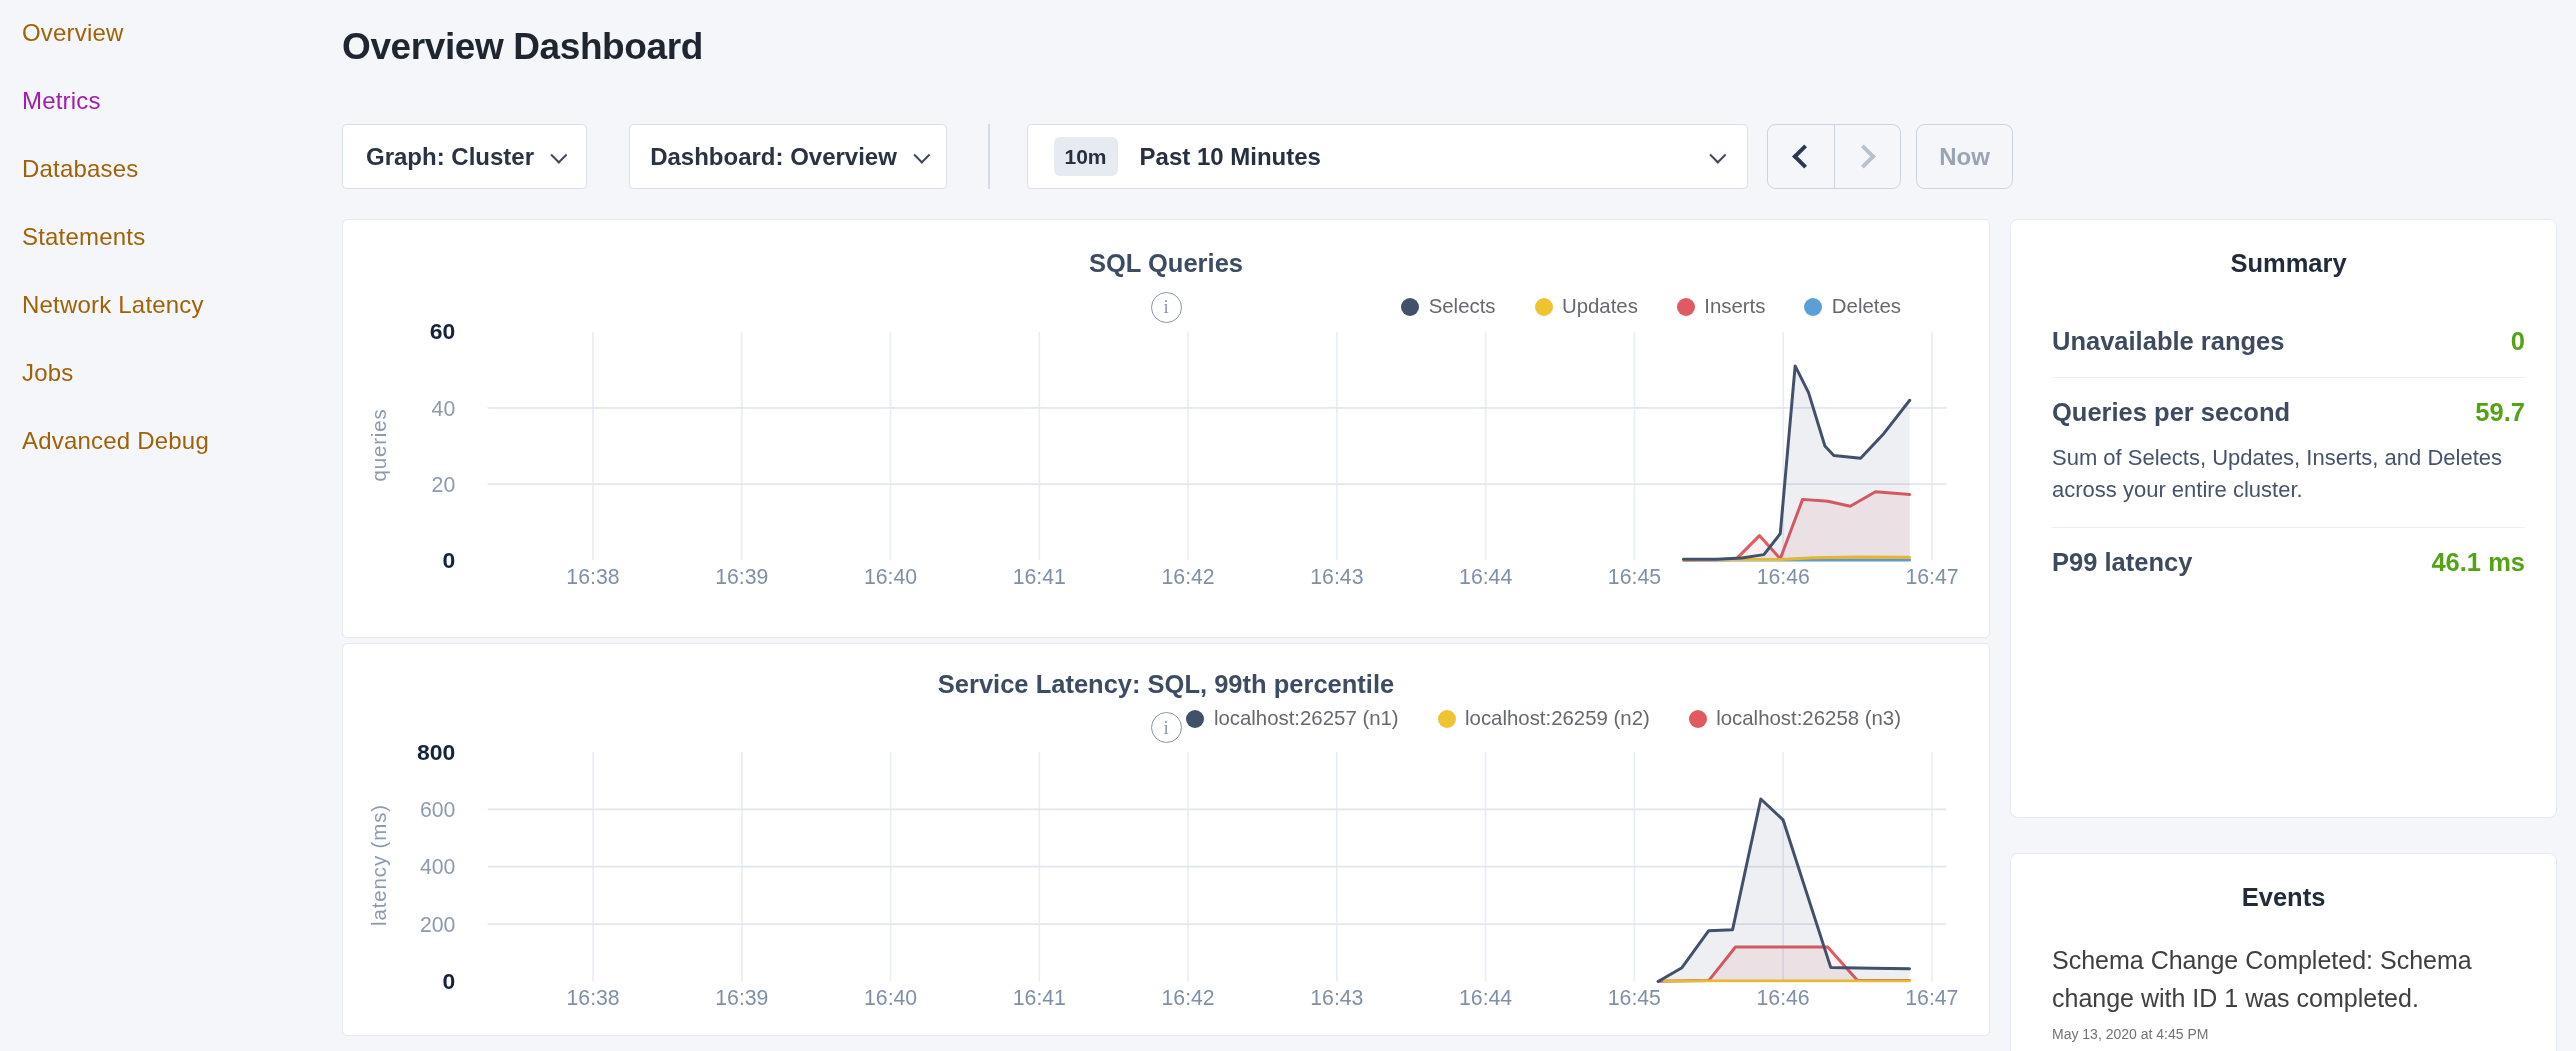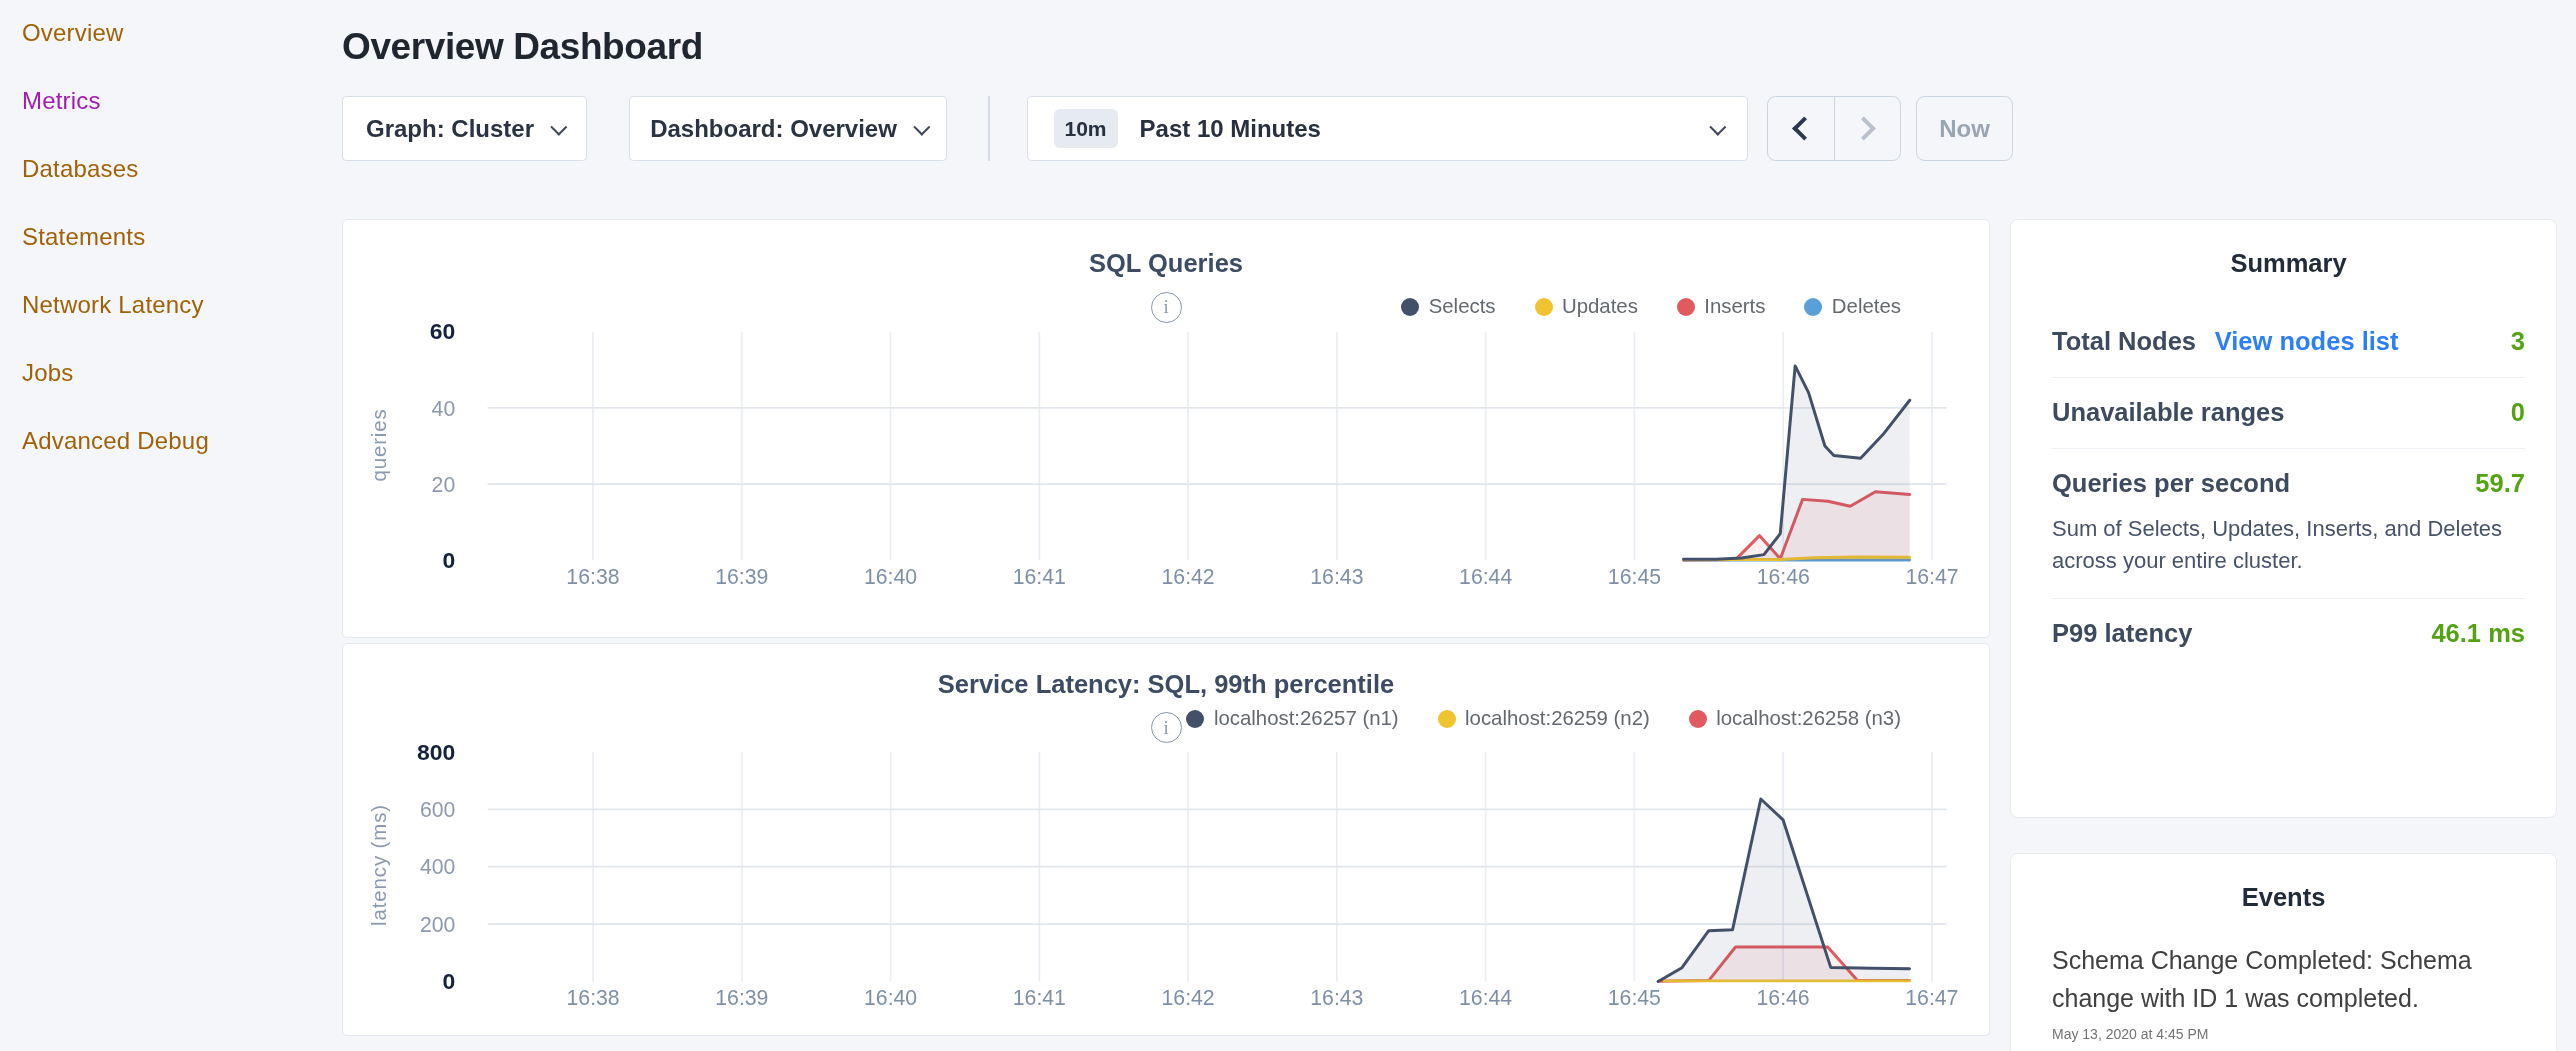--- a/index.html
+++ b/index.html
@@ -17,21 +17,21 @@
     font-size:24px; line-height:24px; margin-bottom:44px;
     color:#a16207; font-weight:400; cursor:pointer; letter-spacing:0.2px;
   }
   .nav-item.active { color:#a21caf; font-weight:400; }
 
   
   .main { position:absolute; left:342px; top:0; width:1648px; height:100%; }
   .page-title { position:absolute; left:0; top:25.5px; font-size:37px; font-weight:700; color:#1f2630; letter-spacing:-0.4px; }
 
   
-  .toolbar { position:absolute; left:0; top:96px; width:100%; height:62px; }
+  .toolbar { position:absolute; left:0; top:124px; width:100%; height:62px; }
   .dd {
     position:absolute; top:0; height:65px; background:#ffffff;
     border:0.9px solid #d9dfe8; border-radius:4.3px;
     display:flex; align-items:center; justify-content:center; gap:17px;
     font-size:24px; font-weight:700; color:#2a3342; cursor:pointer;
   }
   .dd-graph { left:0; width:245px; }
   .dd-dashboard { left:287px; width:318px; }
   .caret {
     width:12px; height:12px; border-right:2.6px solid #3c4859; border-bottom:2.6px solid #3c4859;
@@ -277,27 +277,20 @@
         </span>
       </div>
     <div class="ylab">latency (ms)</div>
   </section>
 </main>
 
 <aside class="right-panel">
   <div class="panel-card summary-card">
     <div class="panel-title">Summary</div>
 
-    <div class="sum-row">
-      <div class="sum-head">
-        <span class="sum-label">Total Nodes</span>
-        <span class="sum-link">View nodes list</span>
-        <span class="sum-value">3</span>
-      </div>
-    </div>
 
 
     <div class="sum-row">
       <div class="sum-head">
         <span class="sum-label">Unavailable ranges</span>
         <span class="sum-value">0</span>
       </div>
     </div>
 
     <div class="sum-row">

